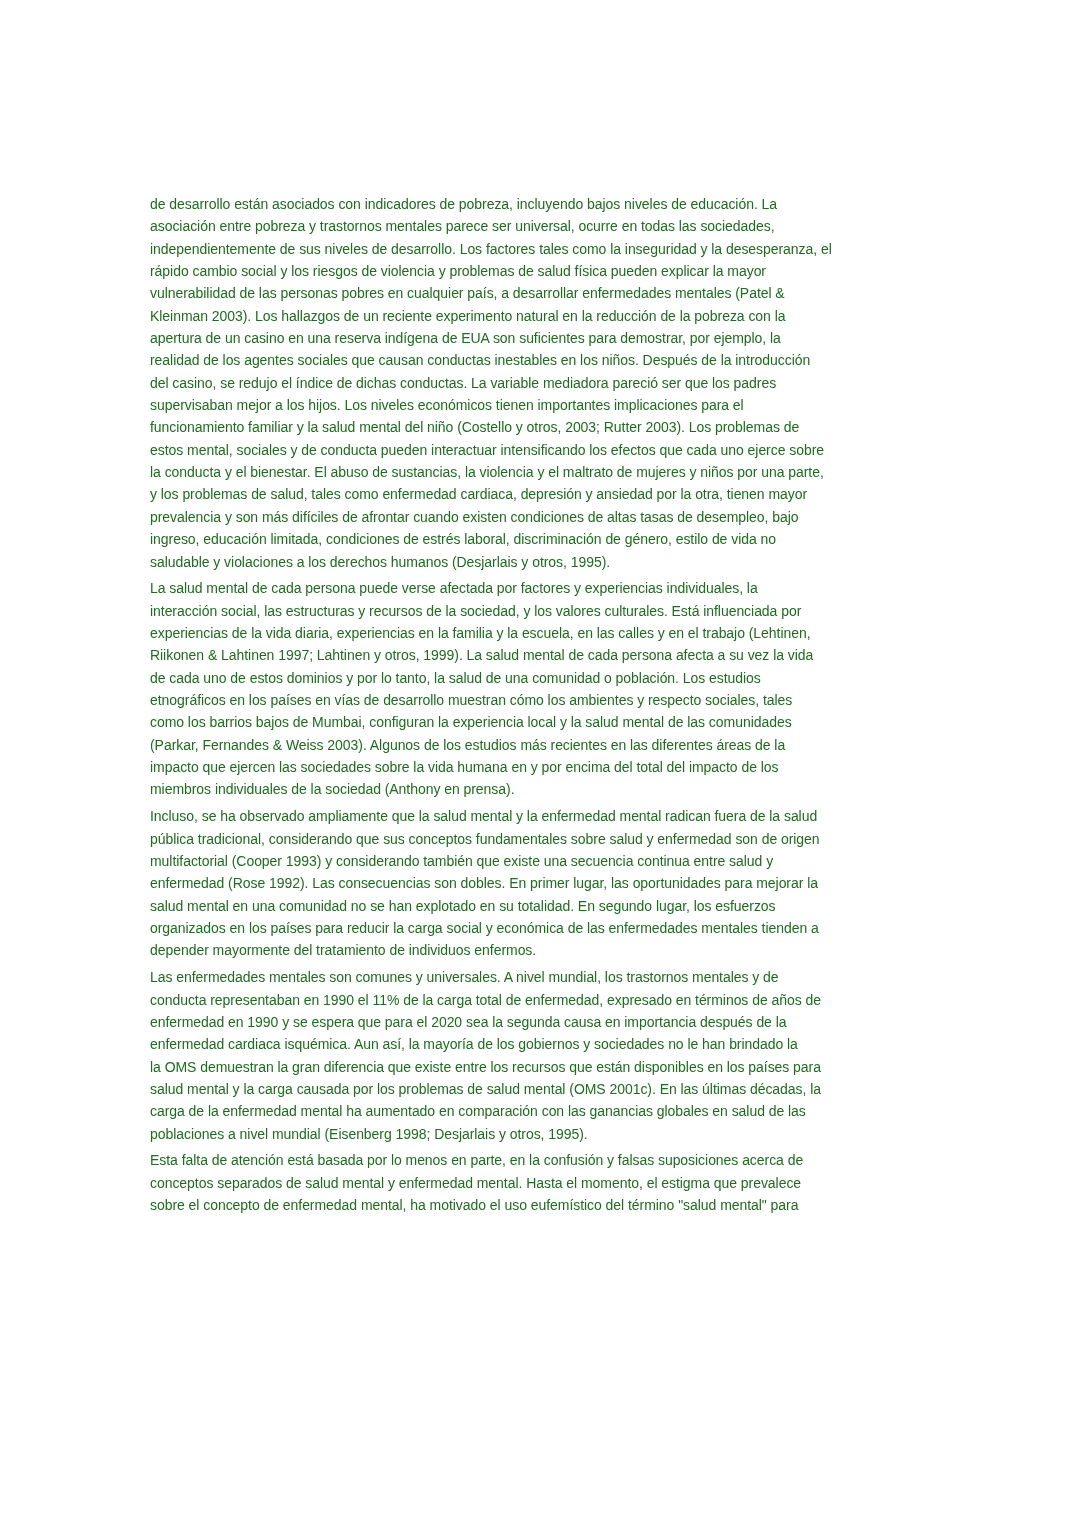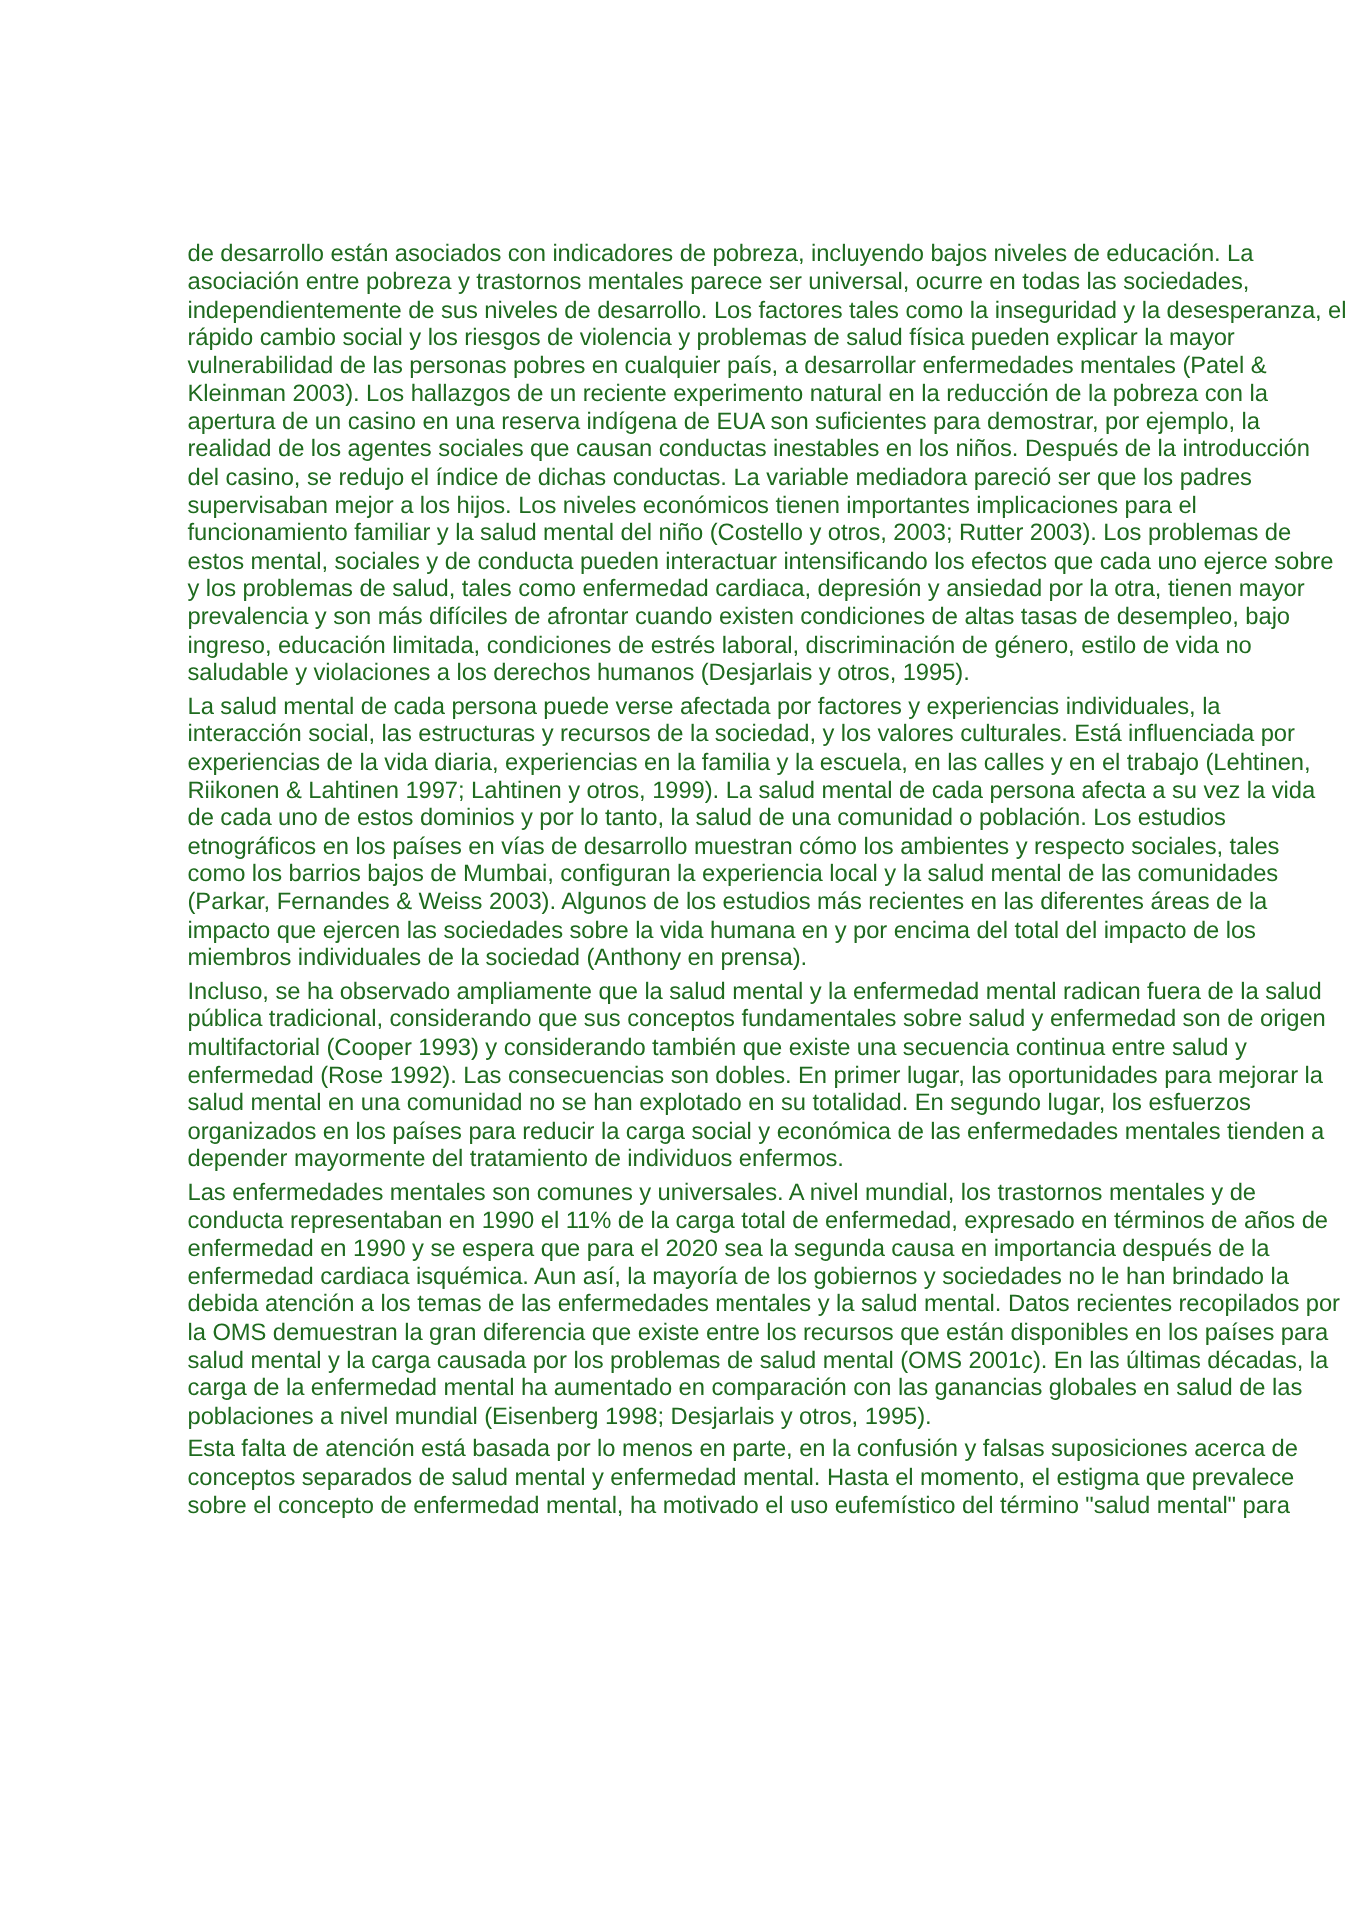--- a/index.html
+++ b/index.html
@@ -12,21 +12,21 @@
       height: 1528px;
       position: relative;
       overflow: hidden;
     }
     .page {
       position: absolute;
       left: 150px;
       top: 193px;
       width: 790px;
       font-family: "Liberation Sans", sans-serif;
-      font-size: 19px;
+      font-size: 14px;
       line-height: 22.35px;
       color: #1f6b1f;
       letter-spacing: -0.05px;
     }
     .para {
       margin: 0 0 4.5px 0;
       white-space: normal;
     }
     .line {
       display: block;
@@ -43,20 +43,21 @@
       <span class="line">independientemente de sus niveles de desarrollo. Los factores tales como la inseguridad y la desesperanza, el</span>
       <span class="line">rápido cambio social y los riesgos de violencia y problemas de salud física pueden explicar la mayor</span>
       <span class="line">vulnerabilidad de las personas pobres en cualquier país, a desarrollar enfermedades mentales (Patel &amp;</span>
       <span class="line">Kleinman 2003). Los hallazgos de un reciente experimento natural en la reducción de la pobreza con la</span>
       <span class="line">apertura de un casino en una reserva indígena de EUA son suficientes para demostrar, por ejemplo, la</span>
       <span class="line">realidad de los agentes sociales que causan conductas inestables en los niños. Después de la introducción</span>
       <span class="line">del casino, se redujo el índice de dichas conductas. La variable mediadora pareció ser que los padres</span>
       <span class="line">supervisaban mejor a los hijos. Los niveles económicos tienen importantes implicaciones para el</span>
       <span class="line">funcionamiento familiar y la salud mental del niño (Costello y otros, 2003; Rutter 2003). Los problemas de</span>
       <span class="line">estos mental, sociales y de conducta pueden interactuar intensificando los efectos que cada uno ejerce sobre</span>
+      <span class="line">la conducta y el bienestar.  El abuso de sustancias, la violencia y el maltrato de mujeres y niños por una parte,</span>
       <span class="line">y los problemas de salud, tales como enfermedad cardiaca, depresión y ansiedad por la otra, tienen mayor</span>
       <span class="line">prevalencia y son más difíciles de afrontar cuando existen condiciones de altas tasas de desempleo, bajo</span>
       <span class="line">ingreso, educación limitada, condiciones de estrés laboral, discriminación de género, estilo de vida no</span>
       <span class="line">saludable y violaciones a los derechos humanos (Desjarlais y otros, 1995).</span>
     </p>
     <p class="para">
       <span class="line">La salud mental de cada persona puede verse afectada por factores y experiencias individuales, la</span>
       <span class="line">interacción social, las estructuras y recursos de la sociedad, y los valores culturales. Está influenciada por</span>
       <span class="line">experiencias de la vida diaria, experiencias en la familia y la escuela, en las calles y en el trabajo (Lehtinen,</span>
       <span class="line">Riikonen &amp; Lahtinen 1997; Lahtinen y otros, 1999). La salud mental de cada persona afecta a su vez la vida</span>
@@ -74,21 +75,20 @@
       <span class="line">enfermedad (Rose 1992). Las consecuencias son dobles. En primer lugar, las oportunidades para mejorar la</span>
       <span class="line">salud mental en una comunidad no se han explotado en su totalidad. En segundo lugar, los esfuerzos</span>
       <span class="line">organizados en los países para reducir la carga social y económica de las enfermedades mentales tienden a</span>
       <span class="line">depender mayormente del tratamiento de individuos enfermos.</span>
     </p>
     <p class="para">
       <span class="line">Las enfermedades mentales son comunes y universales. A nivel mundial, los trastornos mentales y de</span>
       <span class="line">conducta representaban en 1990 el 11% de la carga total de enfermedad, expresado en términos de años de</span>
       <span class="line">enfermedad en 1990 y se espera que para el 2020 sea la segunda causa en importancia después de la</span>
       <span class="line">enfermedad cardiaca isquémica. Aun así, la mayoría de los gobiernos y sociedades no le han brindado la</span>
-      <span class="line">debida atención a los temas de las enfermedades mentales y la salud mental. Datos recientes recopilados por</span>
       <span class="line">la OMS demuestran la gran diferencia que existe entre los recursos que están disponibles en los países para</span>
       <span class="line">salud mental y la carga causada por los problemas de salud mental (OMS 2001c). En las últimas décadas, la</span>
       <span class="line">carga de la enfermedad mental ha aumentado en comparación con las ganancias globales en salud de las</span>
       <span class="line">poblaciones a nivel mundial (Eisenberg 1998; Desjarlais y otros, 1995).</span>
     </p>
     <p class="para">
       <span class="line">Esta falta de atención está basada por lo menos en parte, en la confusión y falsas suposiciones acerca de</span>
       <span class="line">conceptos separados de salud mental y enfermedad mental. Hasta el momento, el estigma que prevalece</span>
       <span class="line">sobre el concepto de enfermedad mental,  ha motivado el uso eufemístico del término "salud mental" para</span>
     </p>

